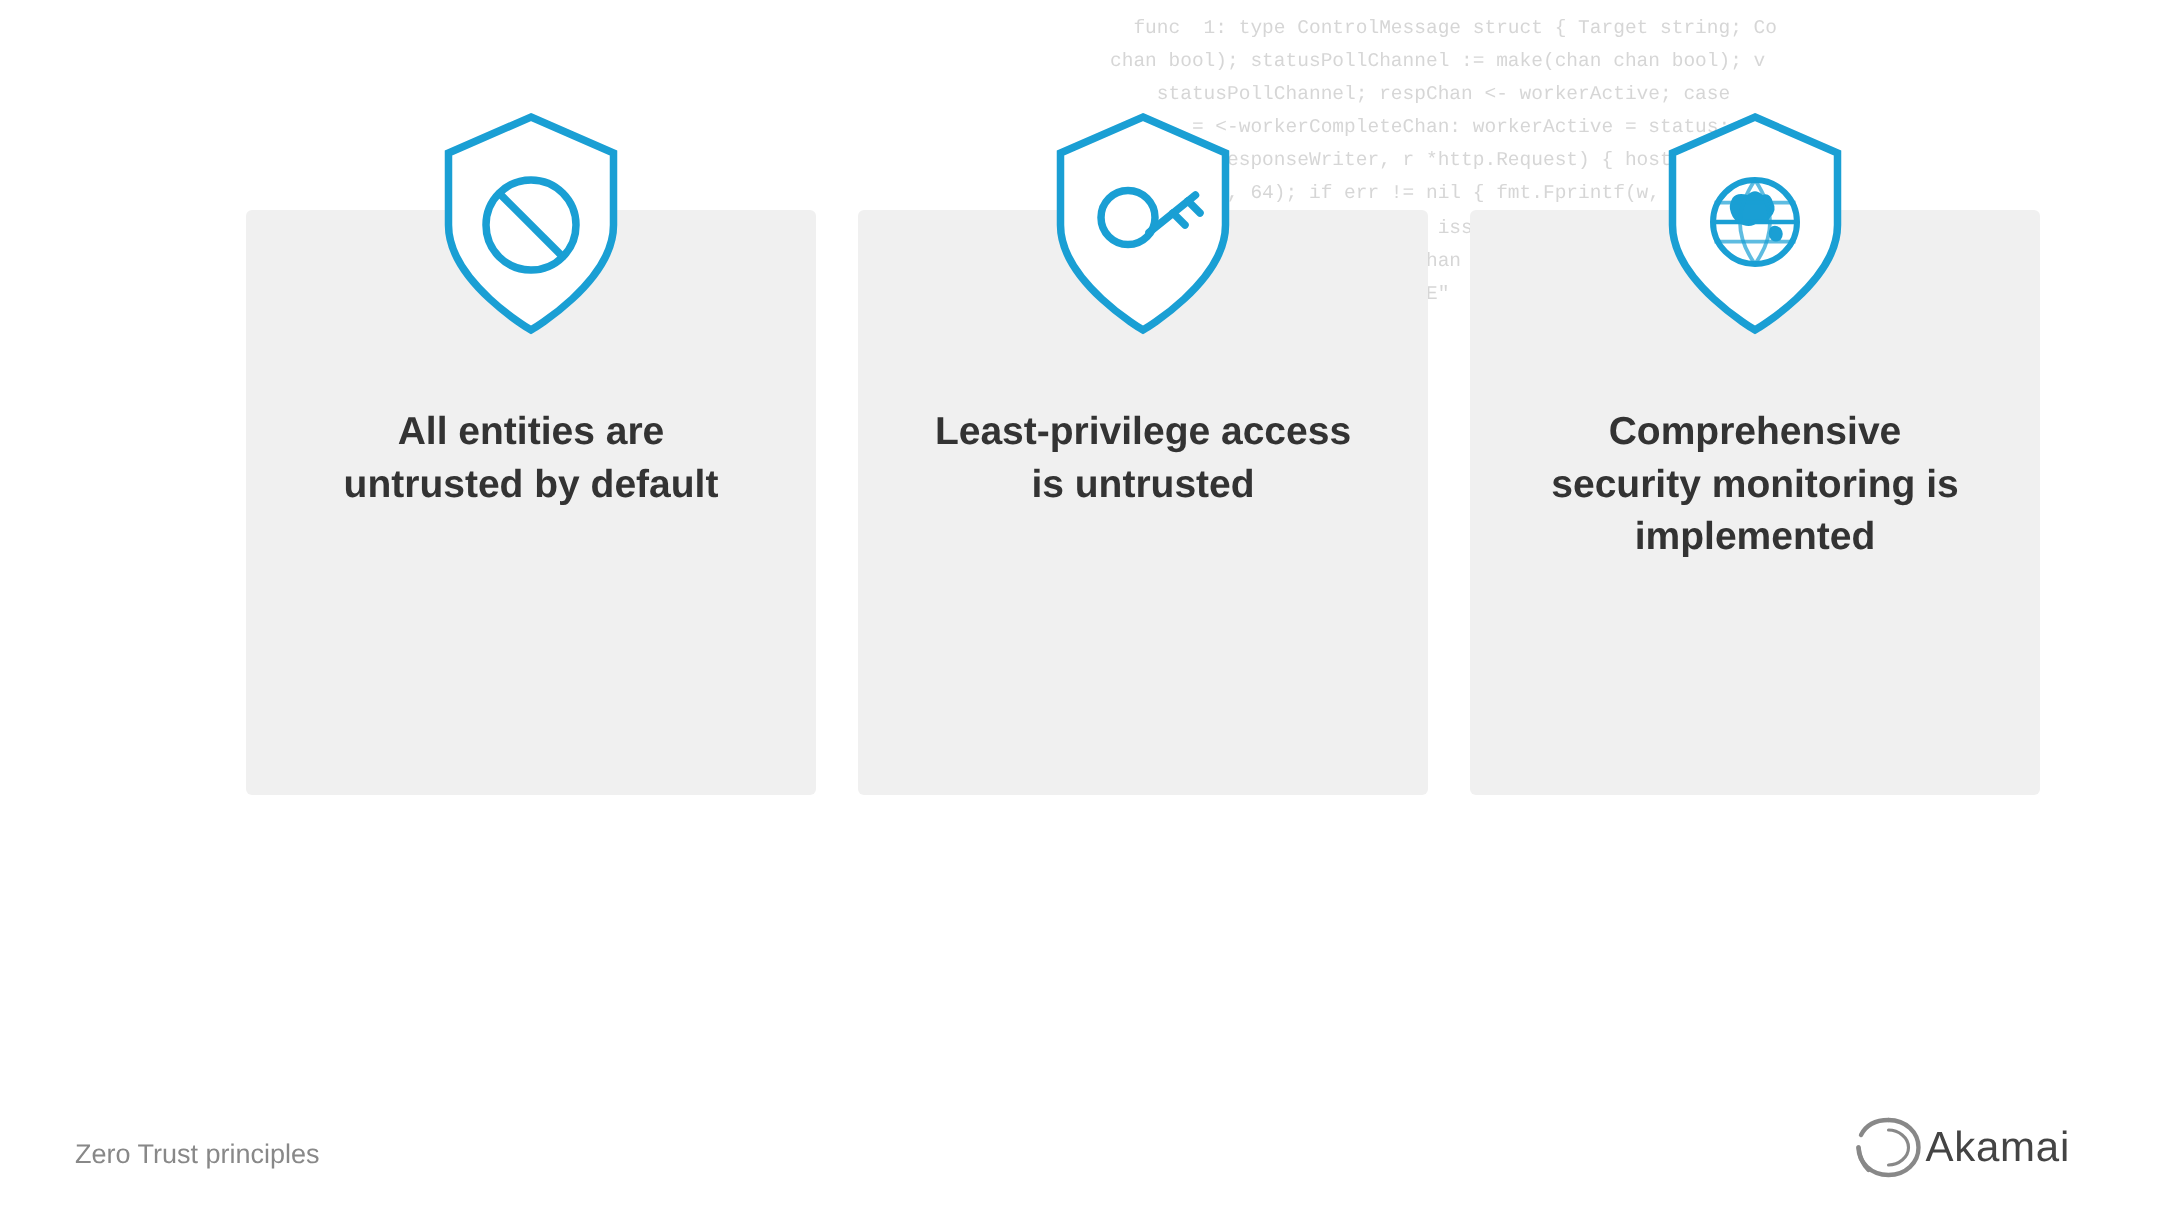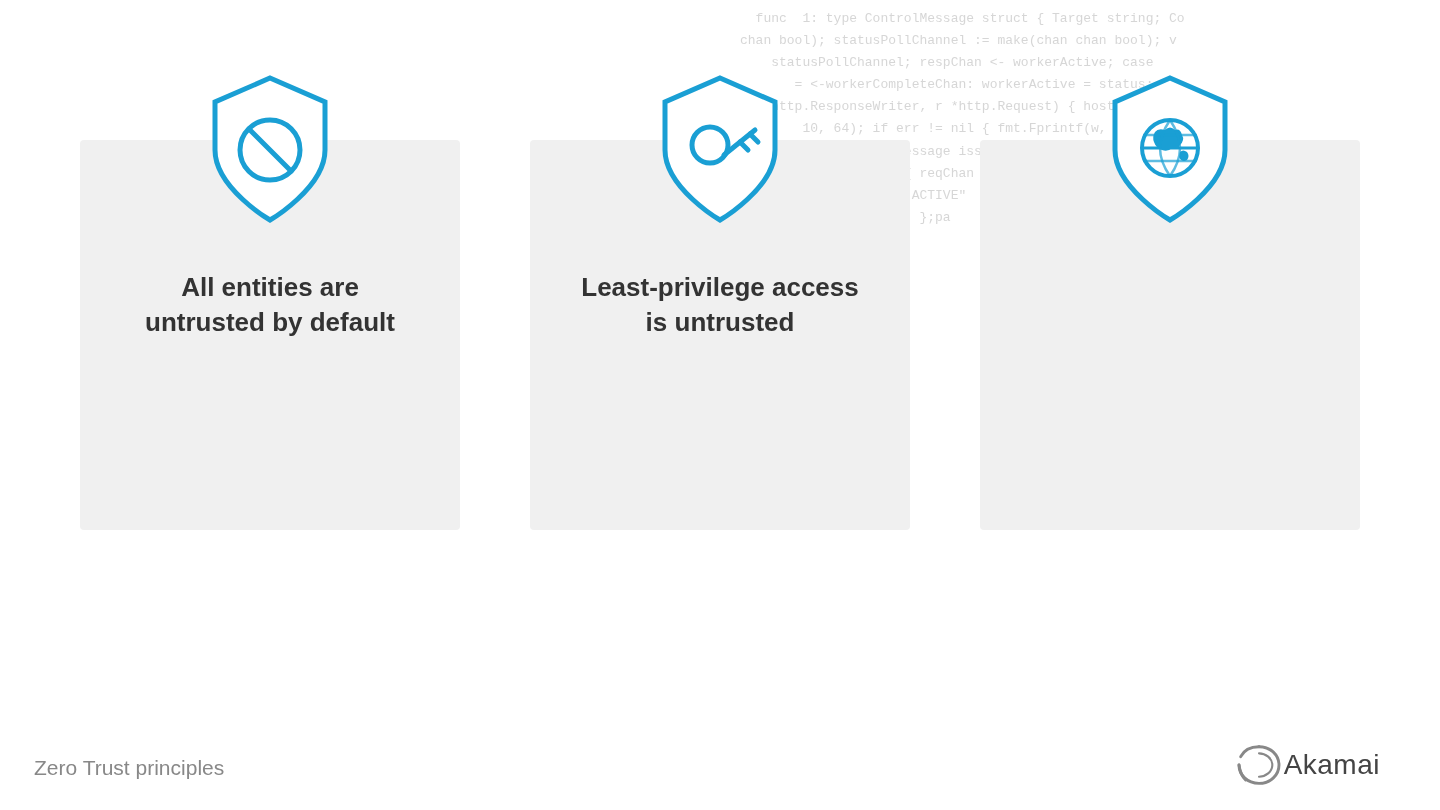--- a/index.html
+++ b/index.html
@@ -30,21 +30,21 @@
       padding: 8px 0 0 0;
     }
 
     
     .main-content {
       position: absolute;
       top: 140px;
       left: 0;
       right: 0;
       display: flex;
-      justify-content: space-between;
+      justify-content: flex-end;
       align-items: flex-start;
       gap: 28px;
       padding: 0 80px;
     }
 
     
     .card {
       background: #f0f0f0;
       border-radius: 4px;
       width: 380px;
@@ -77,22 +77,22 @@
       font-weight: 700;
       color: #333333;
       text-align: center;
       line-height: 1.35;
     }
 
     
     .bottom-label {
       position: absolute;
       bottom: 30px;
-      left: 34px;
-      font-size: 21px;
+      left: 50px;
+      font-size: 18px;
       color: #888888;
       font-weight: 400;
     }
 
     
     .akamai-logo {
       position: absolute;
       bottom: 20px;
       right: 60px;
       display: flex;
@@ -176,20 +176,21 @@
         <path d="M80 82 Q83 79 87 82 Q90 86 87 90 Q84 92 81 90 Q78 87 80 82 Z" fill="#1a9fd4"></path>
 
         <line x1="42" y1="78" x2="98" y2="78" stroke="#1a9fd4" stroke-width="3"></line>
         <line x1="43" y1="65" x2="97" y2="65" stroke="#1a9fd4" stroke-width="2.5" opacity="0.7"></line>
         <line x1="43" y1="91" x2="97" y2="91" stroke="#1a9fd4" stroke-width="2.5" opacity="0.7"></line>
 
         <path d="M70 50 Q80 65 80 78 Q80 92 70 106" stroke="#1a9fd4" stroke-width="2.5" fill="none" opacity="0.7"></path>
         <path d="M70 50 Q60 65 60 78 Q60 92 70 106" stroke="#1a9fd4" stroke-width="2.5" fill="none" opacity="0.7"></path>
       </svg>
     </div>
+    <div class="card-text">Comprehensive security monitoring is implemented</div>
   </div>
 
 </div>
 
 <div class="bottom-label">Zero Trust principles</div>
 
 <div class="akamai-logo">
   <svg class="akamai-icon" viewBox="0 0 60 60" fill="none" xmlns="http://www.w3.org/2000/svg">
 
     <path d="M30 8 C44 8 54 18 54 30 C54 42 44 52 30 52 C16 52 6 42 6 30" stroke="#888888" stroke-width="3.5" fill="none" stroke-linecap="round"></path>

